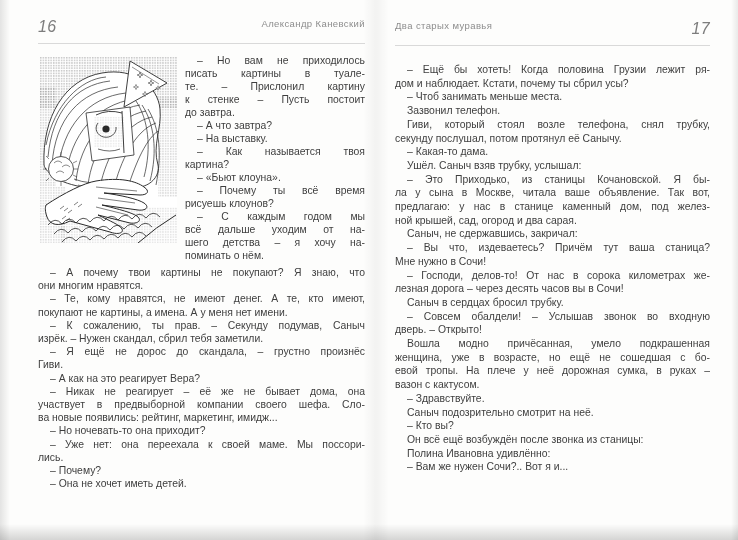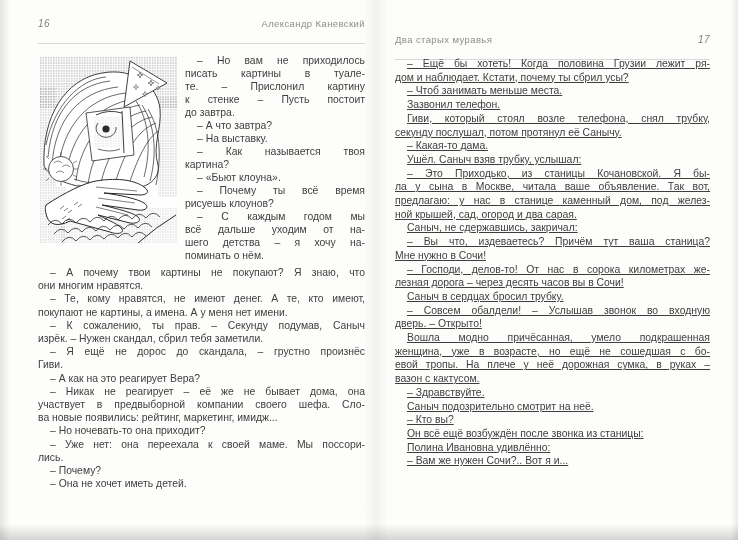--- a/index.html
+++ b/index.html
@@ -32,43 +32,42 @@
   .page{position:absolute;top:0;height:540px;}
   .page-left{left:38px;width:327px;}
   .page-right{left:395px;width:315px;}
 
   .runhead{
     position:absolute;left:0;right:0;top:18px;height:25px;
     border-bottom:1px solid #d9d9d9;
     display:flex;justify-content:space-between;align-items:flex-start;
     color:#8d8d8d;font-size:9.5px;letter-spacing:.4px;
   }
-  .page-right .runhead{top:34px;}
-  .pagenum{font-style:italic;color:#7d7d7d;font-size:10px;}
+  .page-right .runhead{top:20px;}
+  .pagenum{font-style:italic;color:#7d7d7d;font-size:16px;}
 
   .bodytext{color:#3e3e3e;font-size:10.4px;}
   .line{
     text-align:justify;text-align-last:justify;
     white-space:normal;
   }
   .line.last{text-align-last:left;}
   .line.first{text-indent:12px;}
 
   .col-narrow{
     position:absolute;left:147px;top:54px;width:180px;
     line-height:13.0px;
   }
   .col-full{
     position:absolute;left:0;top:266px;width:327px;
     line-height:13.2px;
   }
   .col-right{
-    position:absolute;left:0;top:57px;width:315px;
+    position:absolute;left:0;top:63px;width:315px;
     line-height:13.7px;
-    text-decoration:underline;
   }
   .illu{
     position:absolute;left:2px;top:57px;width:137px;height:186px;
   }
   .illu svg{display:block;width:137px;height:186px;}
 </style>
 </head>
 <body>
 
 <div class="photo">

